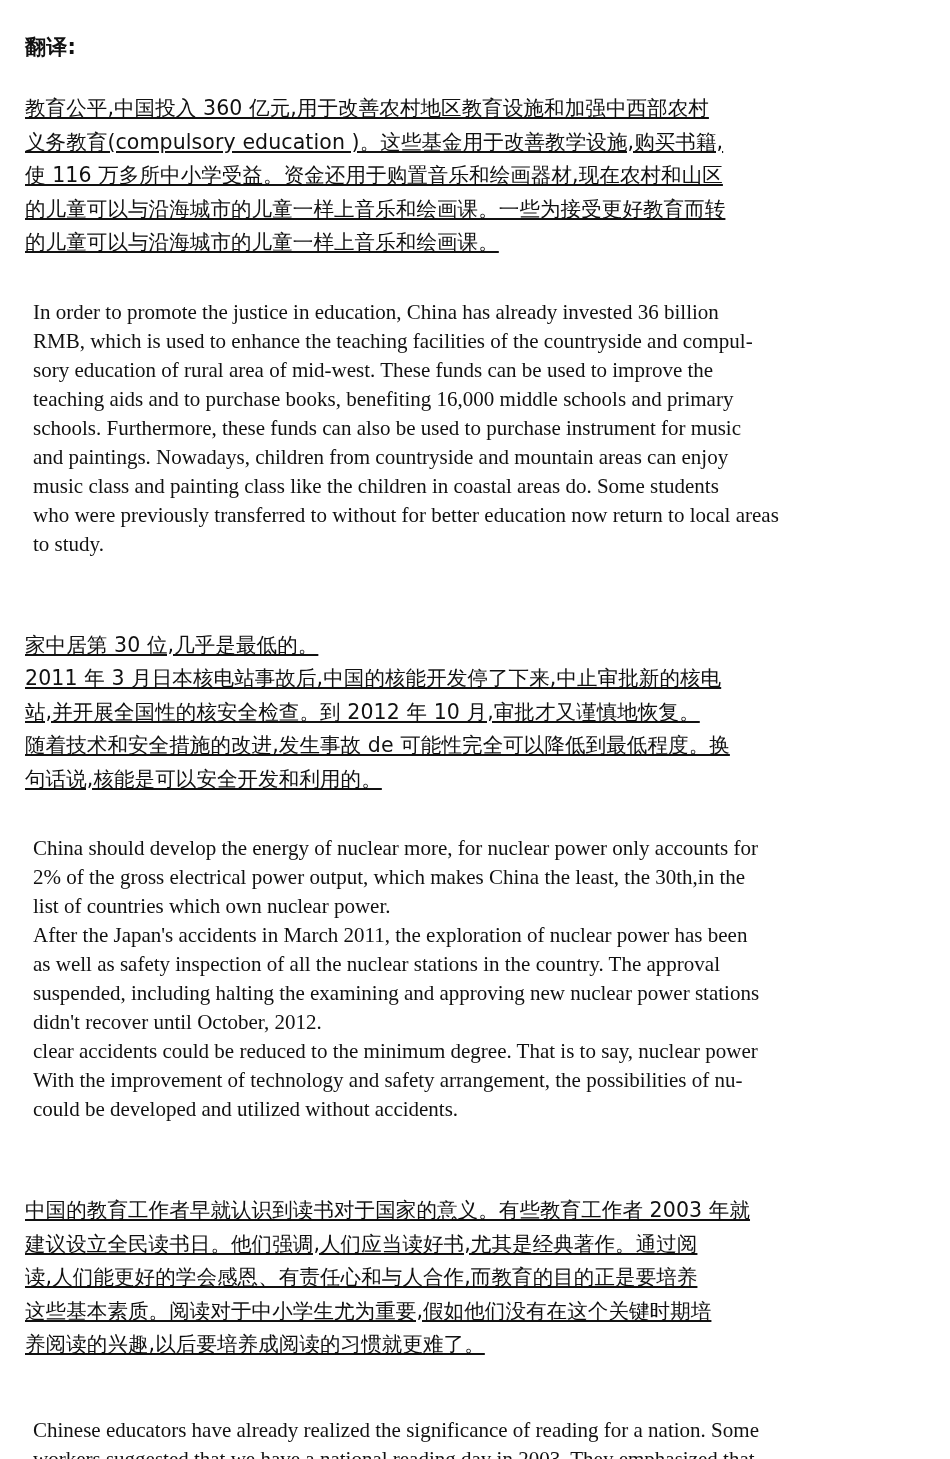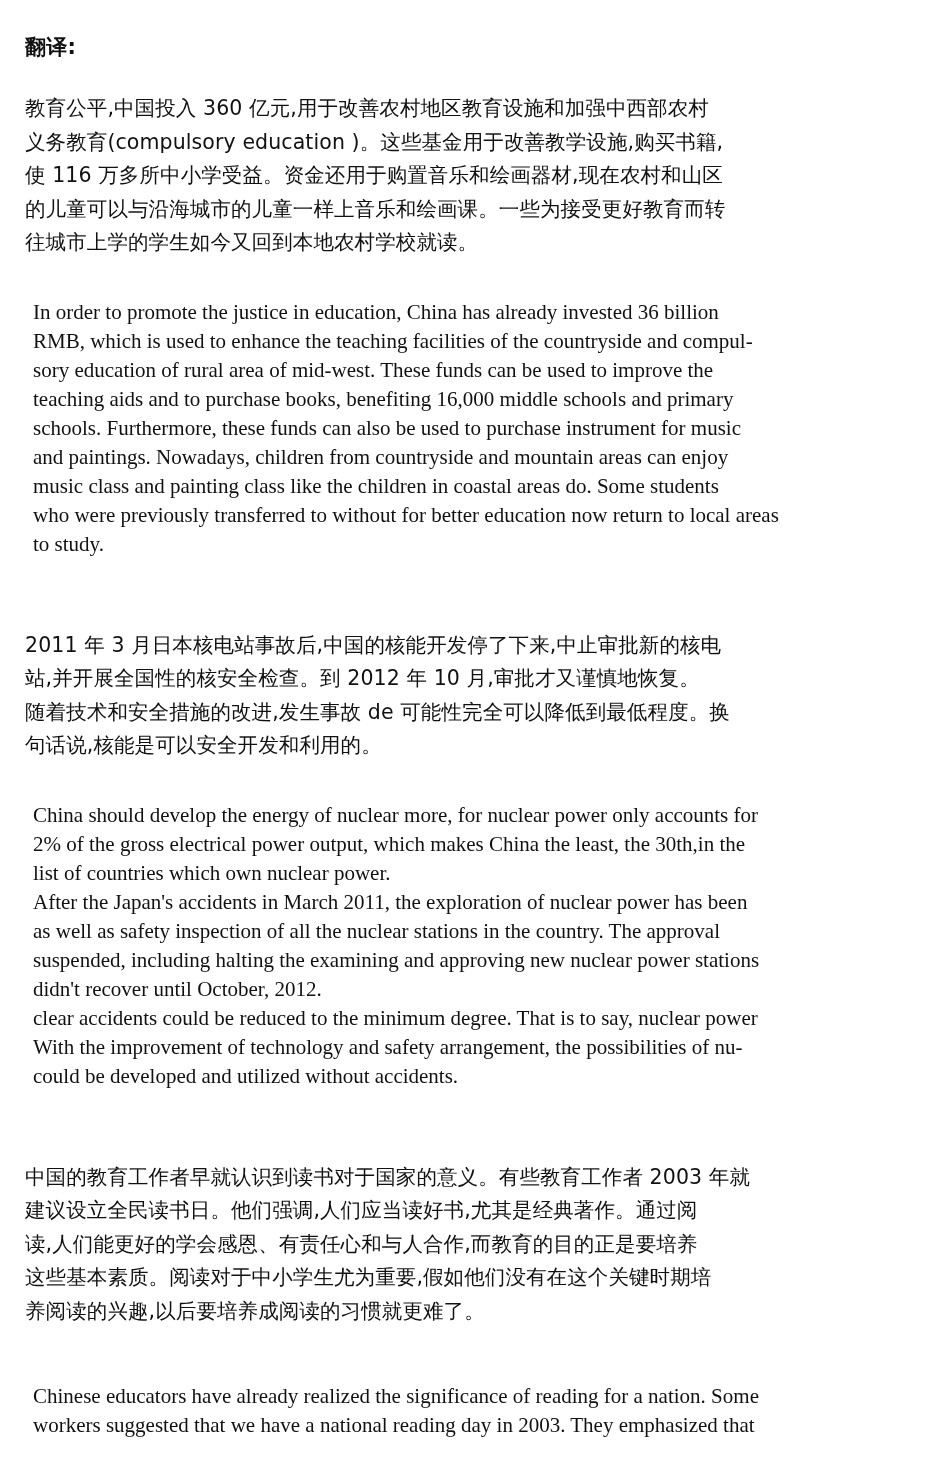--- a/index.html
+++ b/index.html
@@ -44,20 +44,21 @@
     color: #111111;
     text-align: justify;
     text-justify: inter-ideograph;
     margin: 0;
     width: 857px;
     letter-spacing: 0.1px;
   }
   .cn-block .cn-line {
     display: block;
     white-space: pre-wrap;
+    text-decoration: underline;
   }
 
   
   .en-block {
     font-family: "Liberation Serif", "DejaVu Serif", serif;
     font-size: 21px;
     line-height: 29px;
     color: #111111;
     text-align: justify;
     margin: 8px;
@@ -83,21 +84,21 @@
 
   <div class="gap-md"></div>
 
   <div>
 
     <div class="cn-block">
       <span class="cn-line">教育公平,中国投入 360 亿元,用于改善农村地区教育设施和加强中西部农村</span>
       <span class="cn-line">义务教育(compulsory education )。这些基金用于改善教学设施,购买书籍,</span>
       <span class="cn-line">使 116 万多所中小学受益。资金还用于购置音乐和绘画器材,现在农村和山区</span>
       <span class="cn-line">的儿童可以与沿海城市的儿童一样上音乐和绘画课。一些为接受更好教育而转</span>
-      <span class="cn-line">往城市上学的学生如今又回到本地农村学校就读。</span>
+      <span class="cn-line">的儿童可以与沿海城市的儿童一样上音乐和绘画课。</span>
     </div>
 
     <div class="gap-md"></div>
 
     <div class="en-block">
       <span class="en-line">In order to promote the justice in education, China has already invested 36 billion</span>
       <span class="en-line">RMB, which is used to enhance the teaching facilities of the countryside and compul-</span>
       <span class="en-line">sory education of rural area of mid-west. These funds can be used to improve the</span>
       <span class="en-line">teaching aids and to purchase books, benefiting 16,000 middle schools and primary</span>
       <span class="en-line">schools. Furthermore, these funds can also be used to purchase instrument for music</span>
@@ -106,20 +107,21 @@
       <span class="en-line">who were previously transferred to without for better education now return to local areas</span>
       <span class="en-line">to study.</span>
     </div>
   </div>
 
   <div class="gap-xl"></div>
 
   <div>
 
     <div class="cn-block">
+      <span class="cn-line">家中居第 30 位,几乎是最低的。</span>
       <span class="cn-line">2011 年 3 月日本核电站事故后,中国的核能开发停了下来,中止审批新的核电</span>
       <span class="cn-line">站,并开展全国性的核安全检查。到 2012 年 10 月,审批才又谨慎地恢复。</span>
       <span class="cn-line">随着技术和安全措施的改进,发生事故 de 可能性完全可以降低到最低程度。换</span>
       <span class="cn-line">句话说,核能是可以安全开发和利用的。</span>
     </div>
 
     <div class="gap-md"></div>
 
     <div class="en-block">
       <span class="en-line">China should develop the energy of nuclear more, for nuclear power only accounts for</span>

